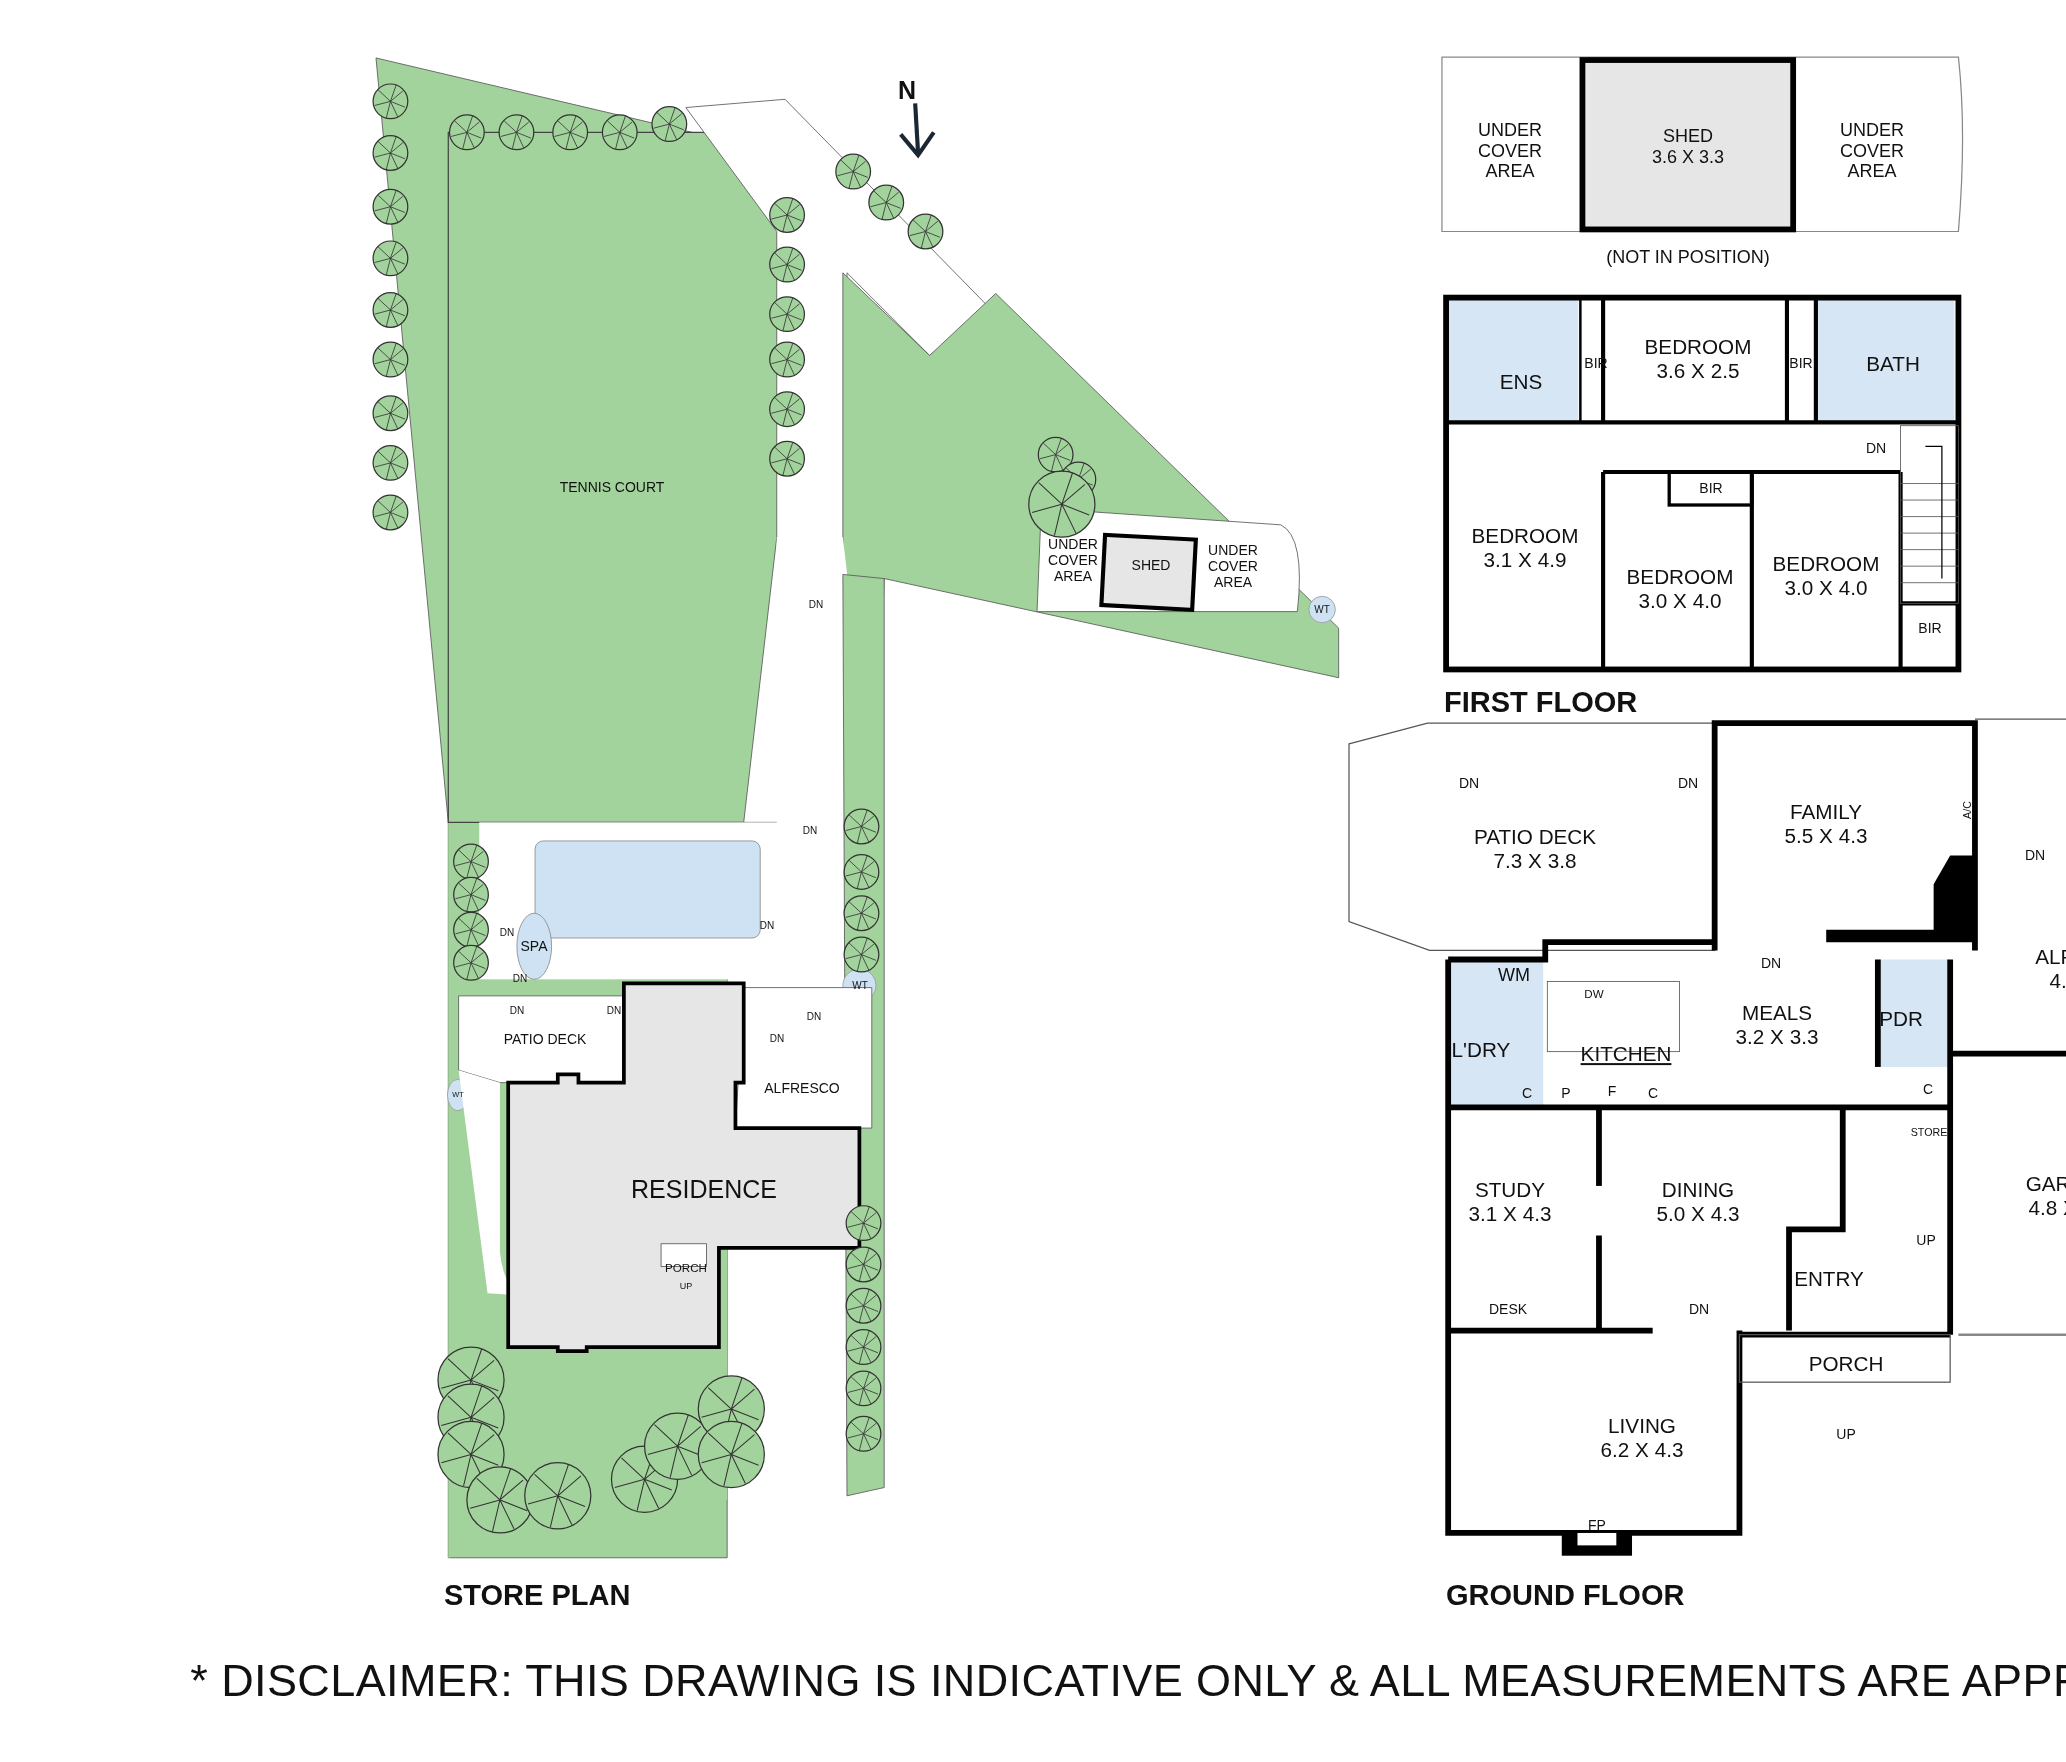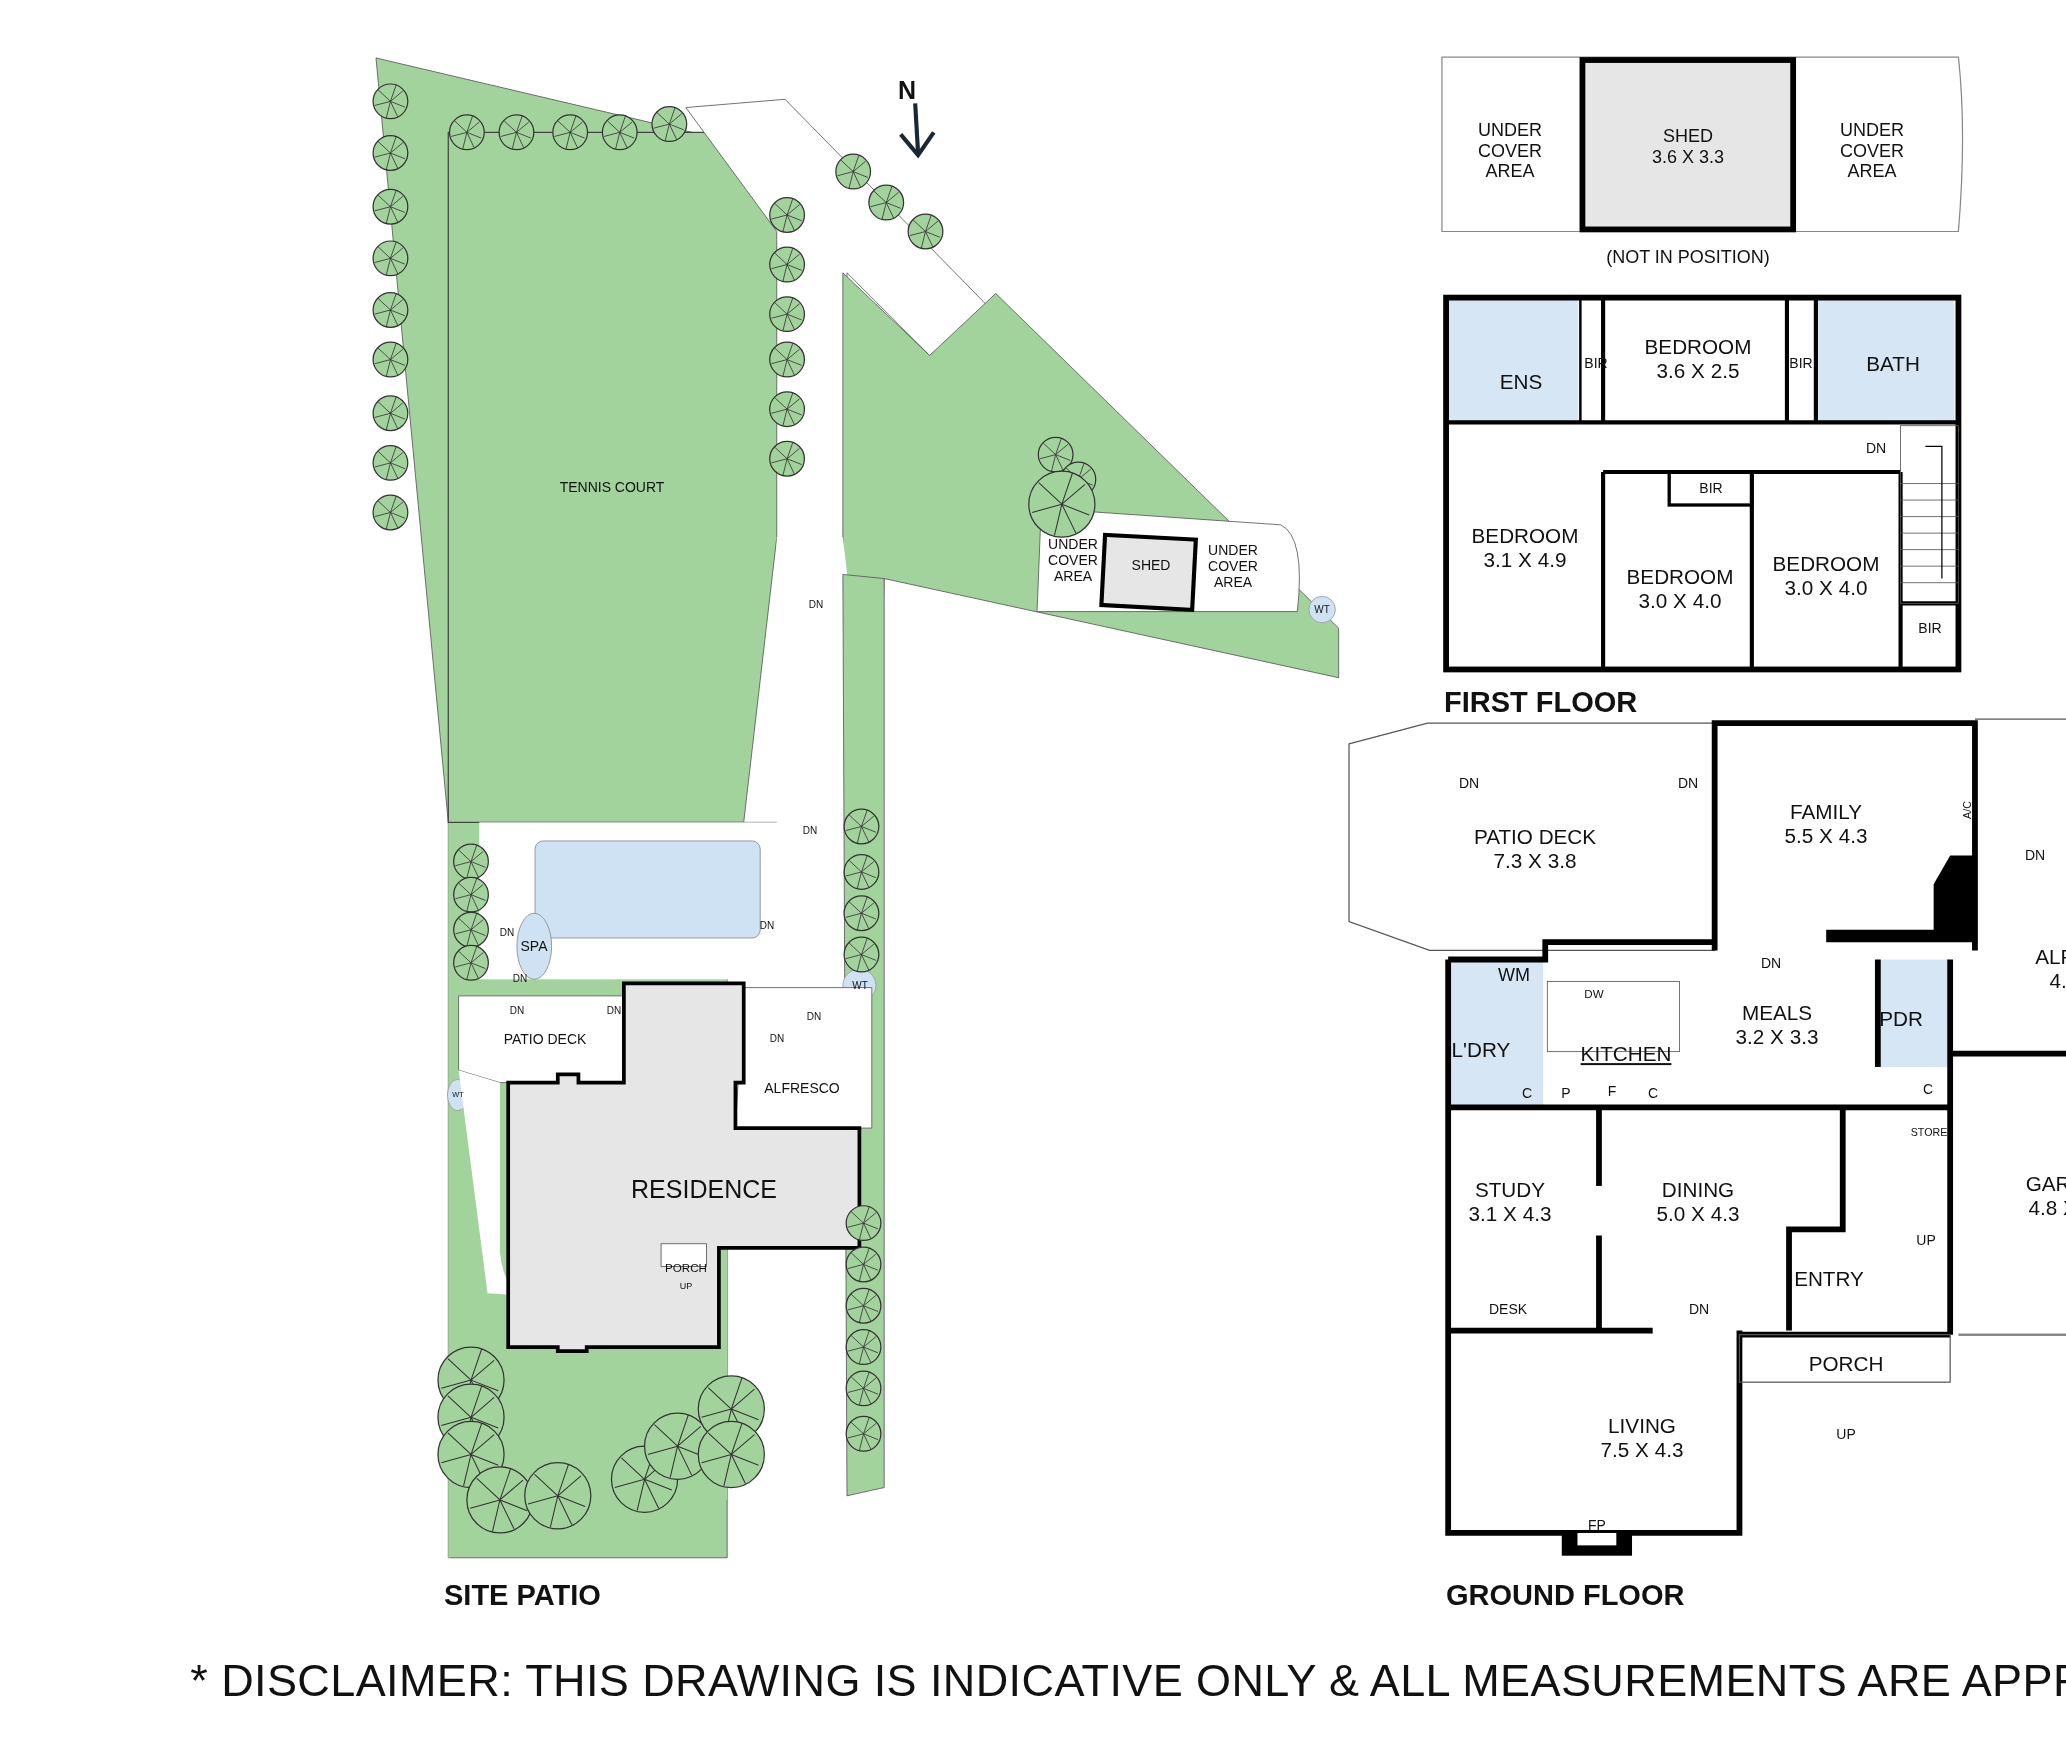--- a/index.html
+++ b/index.html
@@ -211,21 +211,21 @@
 <div class="lbl" style="left:614px;top:1011px;font-size:10px;">DN</div>
 <div class="lbl" style="left:814px;top:1017px;font-size:10px;">DN</div>
 <div class="lbl" style="left:777px;top:1039px;font-size:10px;">DN</div>
 <div class="lbl" style="left:860px;top:986px;font-size:10px;">WT</div>
 <div class="lbl" style="left:458px;top:1095px;font-size:7.4px;">WT</div>
 <div class="lbl lbl-sm" style="left:545px;top:1039px;">PATIO DECK</div>
 <div class="lbl lbl-sm" style="left:802px;top:1088px;">ALFRESCO</div>
 <div class="lbl" style="left:674px;top:1189px;font-size:25px;margin-left:30px;">RESIDENCE</div>
 <div class="lbl" style="left:686px;top:1268px;font-size:11.6px;">PORCH</div>
 <div class="lbl" style="left:686px;top:1286px;font-size:9px;">UP</div>
-<div class="lbl-title" style="left:444px;top:1579px;">SITE PATIO</div>
+<div class="lbl-title" style="left:444px;top:1579px;">STORE PLAN</div>
 
 <div class="lbl lbl-md" style="left:1510px;top:151px;">
   <div>UNDER</div>
   <div>COVER</div>
   <div>AREA</div>
 </div>
 <div class="lbl lbl-md" style="left:1688px;top:147px;">
   <div>SHED</div>
   <div>3.6 X 3.3</div>
 </div>
@@ -306,19 +306,19 @@
   <div>4.8 X 5.5</div>
 </div>
 <div class="lbl lbl-sm" style="left:1926px;top:1240px;">UP</div>
 <div class="lbl lbl-room" style="left:1829px;top:1279px;">ENTRY</div>
 <div class="lbl lbl-sm" style="left:1508px;top:1309px;">DESK</div>
 <div class="lbl lbl-sm" style="left:1699px;top:1309px;">DN</div>
 <div class="lbl lbl-room" style="left:1846px;top:1364px;">PORCH</div>
 <div class="lbl lbl-sm" style="left:1846px;top:1434px;">UP</div>
 <div class="lbl lbl-room" style="left:1642px;top:1438px;">
   <div>LIVING</div>
-  <div>7.5 X 4.3</div>
+  <div>6.2 X 4.3</div>
 </div>
 <div class="lbl lbl-sm" style="left:1597px;top:1525px;">FP</div>
 <div class="lbl-title" style="left:1446px;top:1579px;">GROUND FLOOR</div>
 
 <div class="disclaimer">* DISCLAIMER: THIS DRAWING IS INDICATIVE ONLY &amp; ALL MEASUREMENTS ARE APPROXIMATE.</div>
 
 
 </body></html>

